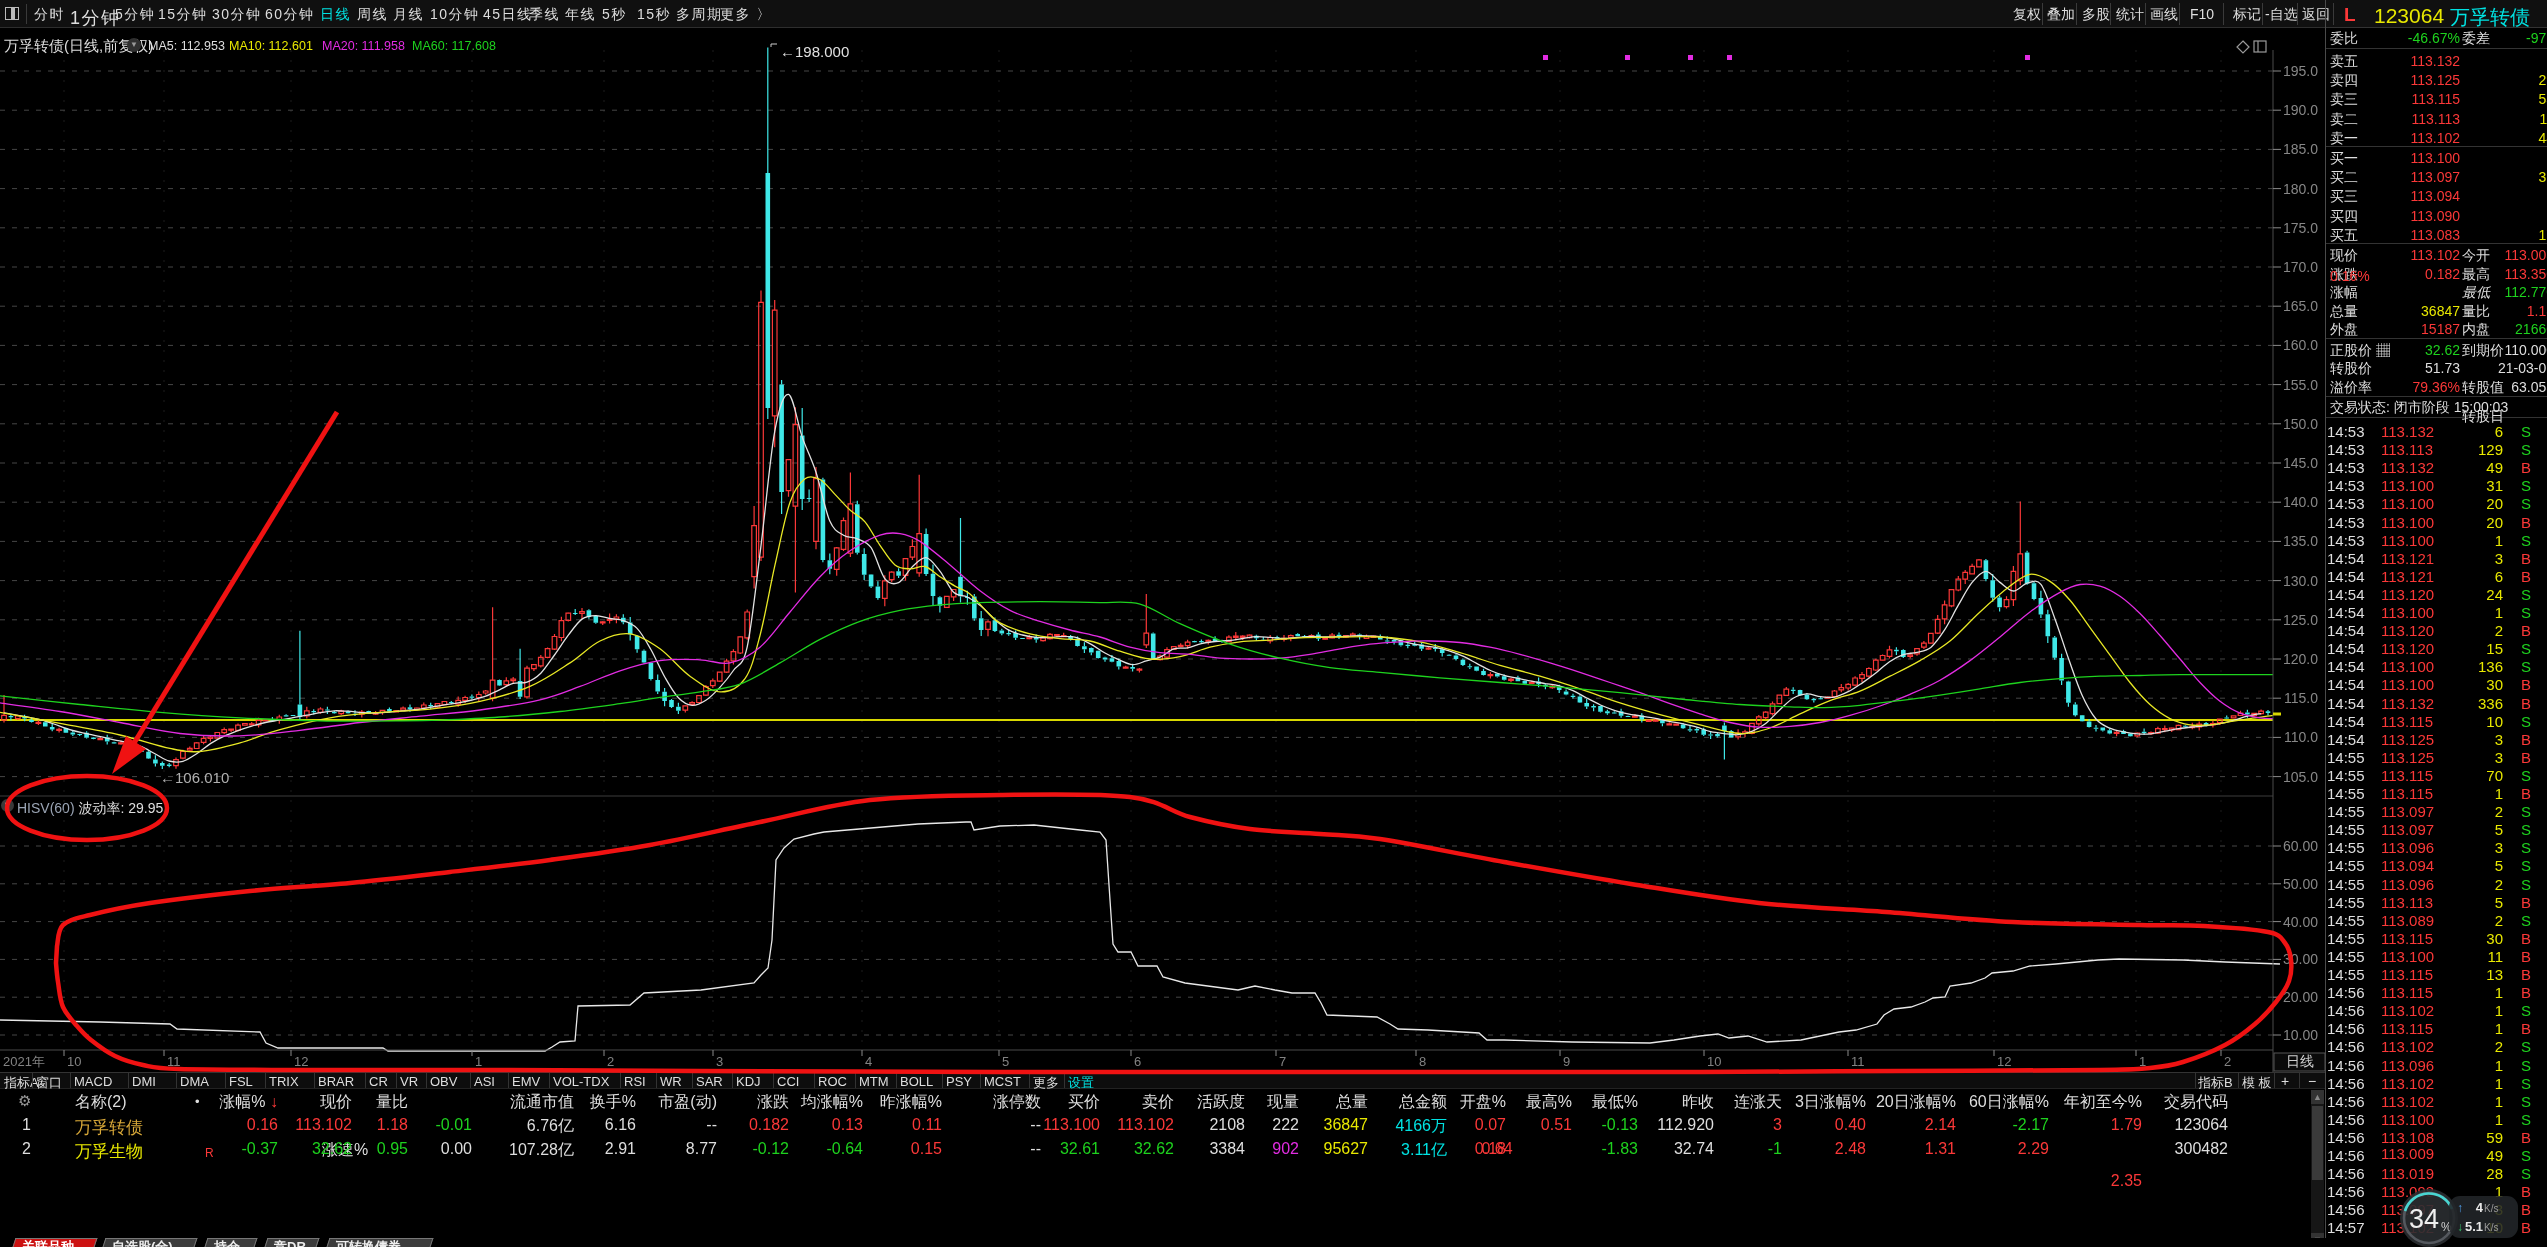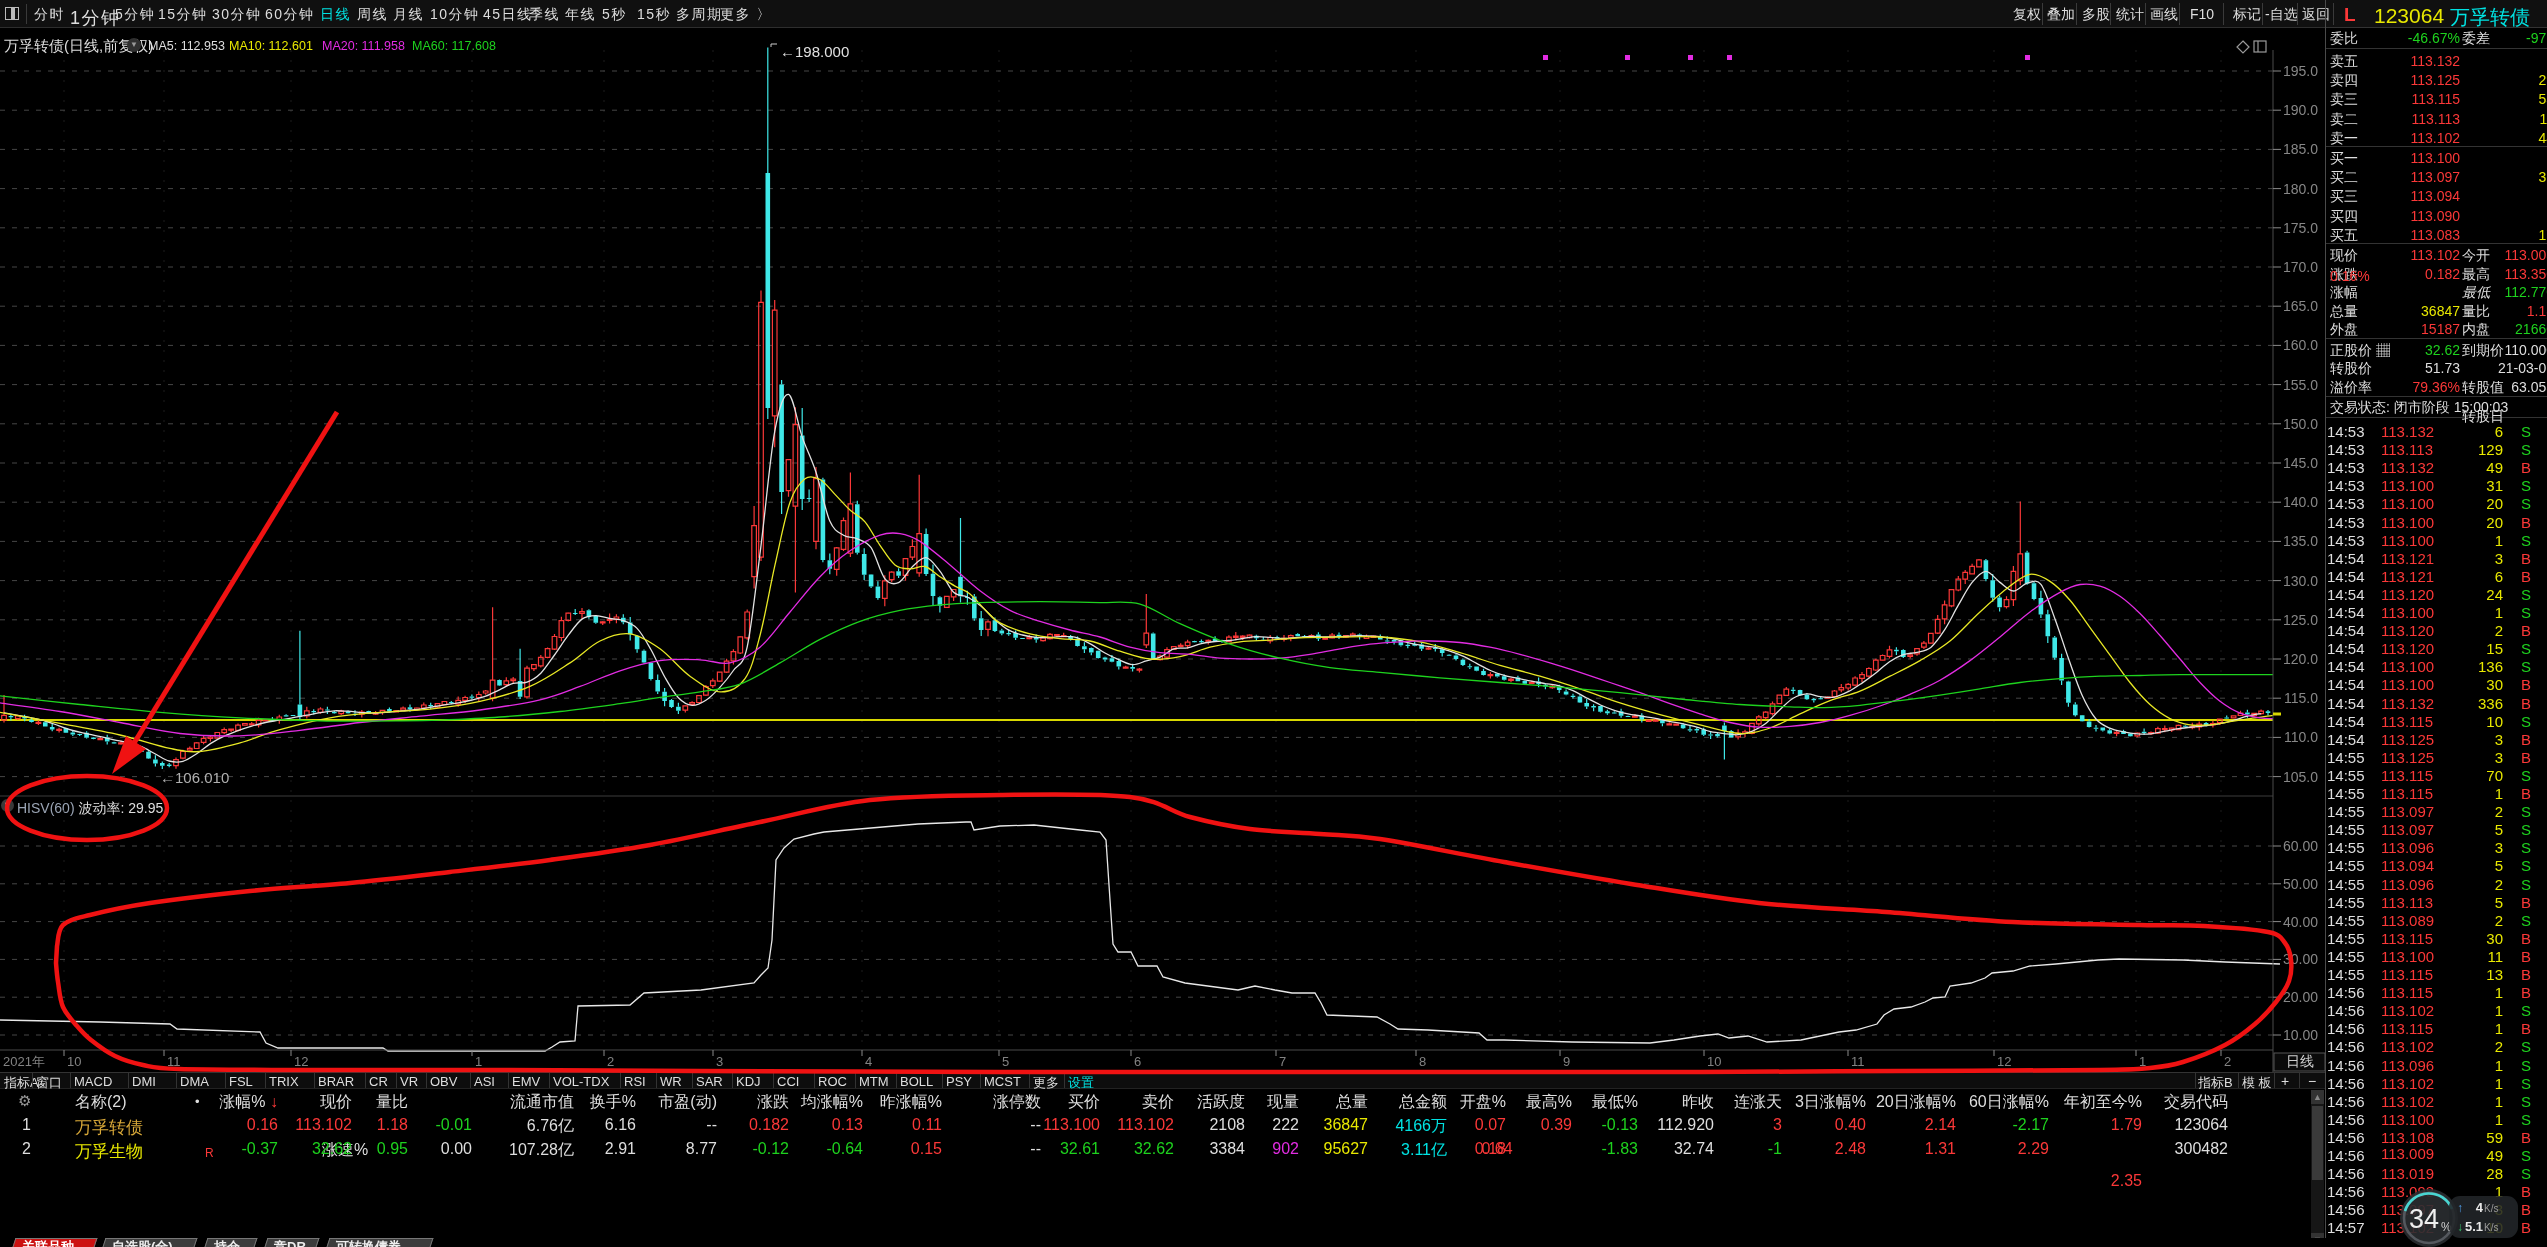--- a/index.html
+++ b/index.html
@@ -500,21 +500,21 @@
 <div class="ab red" style="left:713px;top:1116px;font-size:16px;width:150px;text-align:right;">0.13</div>
 <div class="ab red" style="left:792px;top:1116px;font-size:16px;width:150px;text-align:right;">0.11</div>
 <div class="ab wht" style="left:891px;top:1116px;font-size:16px;width:150px;text-align:right;">--</div>
 <div class="ab red" style="left:950px;top:1116px;font-size:16px;width:150px;text-align:right;">113.100</div>
 <div class="ab red" style="left:1024px;top:1116px;font-size:16px;width:150px;text-align:right;">113.102</div>
 <div class="ab wht" style="left:1095px;top:1116px;font-size:16px;width:150px;text-align:right;">2108</div>
 <div class="ab wht" style="left:1149px;top:1116px;font-size:16px;width:150px;text-align:right;">222</div>
 <div class="ab yel" style="left:1218px;top:1116px;font-size:16px;width:150px;text-align:right;">36847</div>
 <div class="ab cyn" style="left:1297px;top:1116px;font-size:16px;width:150px;text-align:right;">4166万</div>
 <div class="ab red" style="left:1356px;top:1116px;font-size:16px;width:150px;text-align:right;">0.07</div>
-<div class="ab red" style="left:1422px;top:1116px;font-size:16px;width:150px;text-align:right;">0.39</div>
+<div class="ab red" style="left:1422px;top:1116px;font-size:16px;width:150px;text-align:right;">0.51</div>
 <div class="ab grn" style="left:1488px;top:1116px;font-size:16px;width:150px;text-align:right;">-0.13</div>
 <div class="ab wht" style="left:1564px;top:1116px;font-size:16px;width:150px;text-align:right;">112.920</div>
 <div class="ab red" style="left:1632px;top:1116px;font-size:16px;width:150px;text-align:right;">3</div>
 <div class="ab red" style="left:1716px;top:1116px;font-size:16px;width:150px;text-align:right;">0.40</div>
 <div class="ab red" style="left:1806px;top:1116px;font-size:16px;width:150px;text-align:right;">2.14</div>
 <div class="ab grn" style="left:1899px;top:1116px;font-size:16px;width:150px;text-align:right;">-2.17</div>
 <div class="ab red" style="left:1992px;top:1116px;font-size:16px;width:150px;text-align:right;">1.79</div>
 <div class="ab wht" style="left:2078px;top:1116px;font-size:16px;width:150px;text-align:right;">123064</div>
 <div class="ab grn" style="left:128px;top:1140px;font-size:16px;width:150px;text-align:right;">-0.37</div>
 <div class="ab grn" style="left:202px;top:1140px;font-size:16px;width:150px;text-align:right;">32.62</div>

